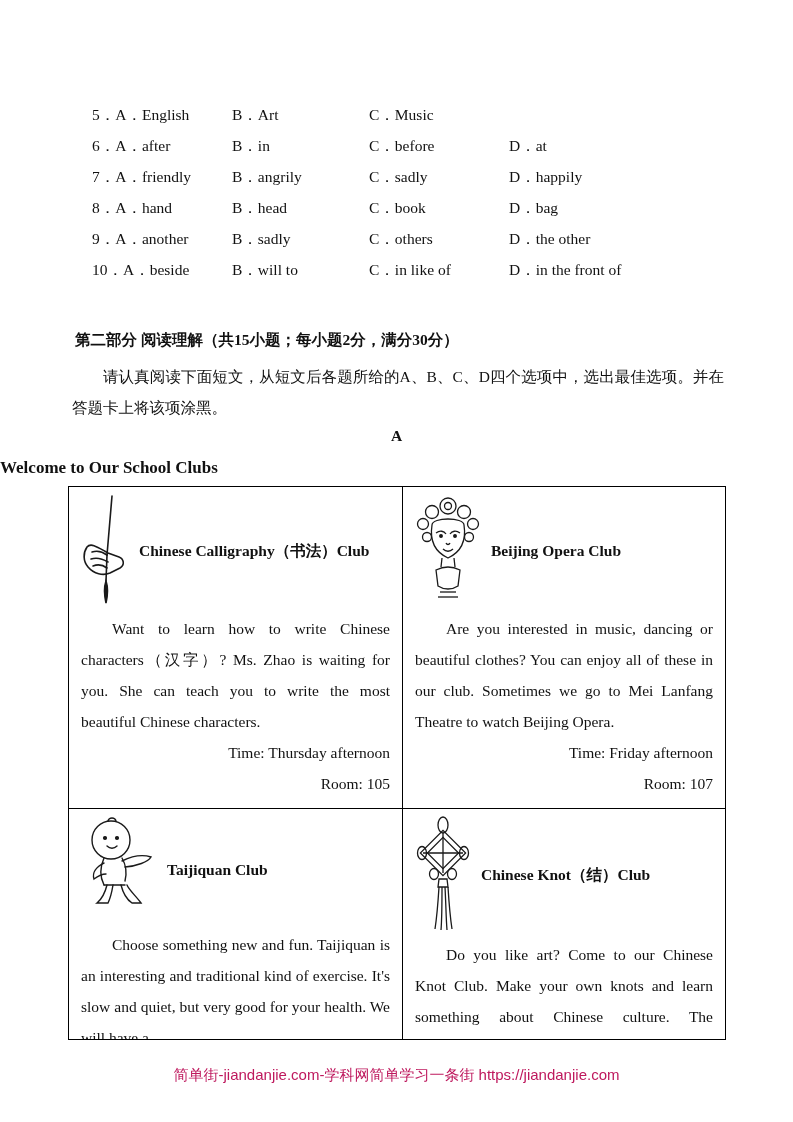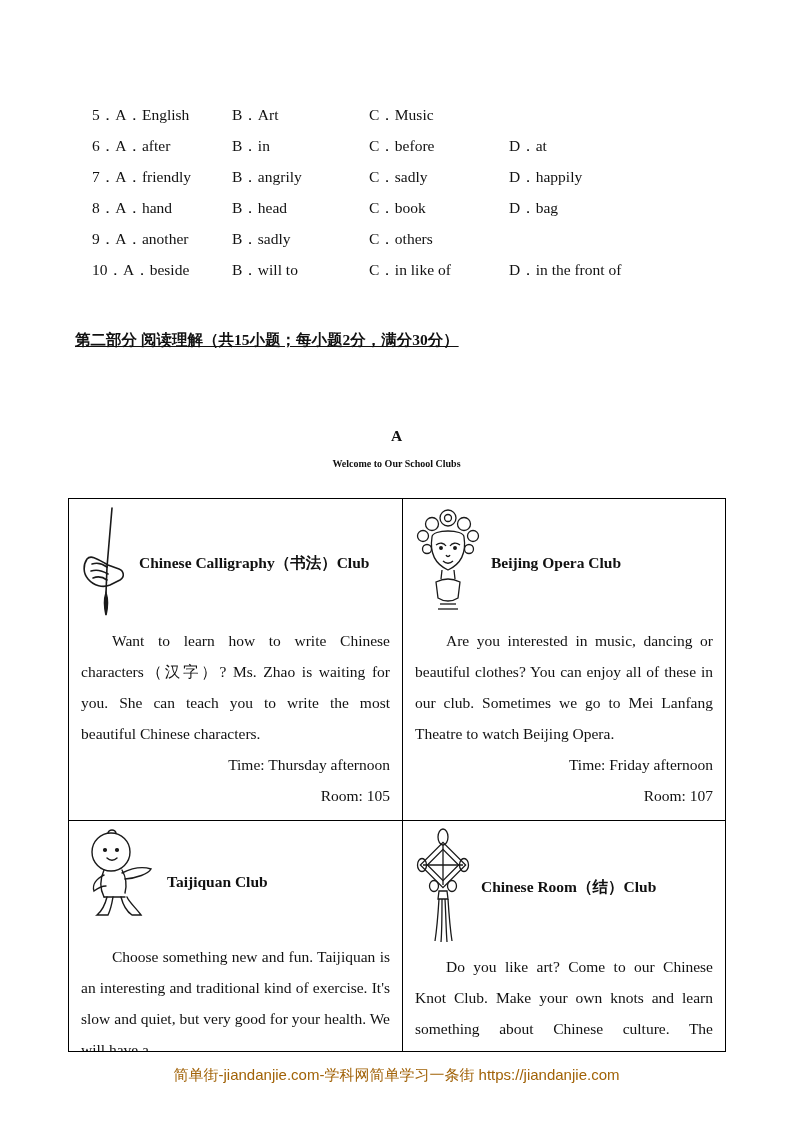--- a/index.html
+++ b/index.html
@@ -13,61 +13,60 @@
   
   .questions { position:absolute; left:75px; top:105px; width:660px;margin-left:17px; }
   .q-row { display:flex; align-items:baseline; height:31px; font-size:15.5px; }
   .q-c1 { width:140px; }
   .q-c2 { width:137px; }
   .q-c3 { width:140px; }
   .q-c4 { flex:1; }
 
   .section-heading {
     position:absolute; left:75px; top:330px;
-    font-size:15.5px; font-weight:bold;text-decoration:underline;
+    font-size:15.5px; font-weight:bold;
   }
   .instructions {
     position:absolute; left:72px; top:361px; width:652px;
     font-size:15.5px; line-height:31px; text-align:justify; text-indent:2em;
   }
   .passage-label {
     position:absolute; left:0; top:427px; width:100%;
     text-align:center; font-weight:bold; font-size:15.5px;
   }
   .passage-title {
     position:absolute; left:0; top:458px; width:100%;
-    text-align:center; font-weight:bold; font-size:10px;
+    font-weight:bold; font-size:17px;
   }
 
   
   .clubs-table {
     position:absolute; left:68px; top:486px; width:658px; height:554px;
     display:grid; grid-template-columns:334px 1fr; grid-template-rows:322px 1fr;
     border:1px solid #000;
-    margin-top:12px;
   }
   .club-cell {
     border-right:1px solid #000; border-bottom:1px solid #000;
     padding:6px 12px 0 12px; overflow:hidden;
   }
   .club-cell.col2 { border-right:none; }
   .club-cell.row2 { border-bottom:none; }
   .club-header { display:flex; align-items:center; gap:10px; }
   .illu { flex:0 0 auto; }
   .illu svg { display:block; }
   .club-title { font-weight:bold; font-size:15.5px; }
   .club-body {
     font-size:15.5px; line-height:31px; text-align:justify;
     text-indent:2em; margin-top:4px;
   }
   .club-meta { font-size:15.5px; line-height:31px; text-indent:2em;text-align:right; }
 
   .page-footer {
     position:absolute; left:0; top:1066px; width:100%;
-    text-align:center; color:#a16207; font-size:15px;
+    text-align:center; color:#be185d; font-size:15px;
     font-family:"Liberation Sans","DejaVu Sans",sans-serif;
   }
 </style>
 </head>
 <body>
 
 <div class="page">
 
   <div class="questions">
     <div class="q-row">
@@ -90,30 +89,32 @@
     <div class="q-row">
       <span class="q-c1"><span>8．</span><span>A．hand</span></span>
       <span class="q-c2">B．head</span>
       <span class="q-c3">C．book</span>
       <span class="q-c4">D．bag</span>
     </div>
     <div class="q-row">
       <span class="q-c1"><span>9．</span><span>A．another</span></span>
       <span class="q-c2">B．sadly</span>
       <span class="q-c3">C．others</span>
+      <span class="q-c4">D．the other</span>
     </div>
     <div class="q-row">
       <span class="q-c1"><span>10．</span><span>A．beside</span></span>
       <span class="q-c2">B．will to</span>
       <span class="q-c3">C．in like of</span>
       <span class="q-c4">D．in the front of</span>
     </div>
   </div>
 
   <div class="section-heading">第二部分 阅读理解（共15小题；每小题2分，满分30分）</div>
+  <div class="instructions">请认真阅读下面短文，从短文后各题所给的A、B、C、D四个选项中，选出最佳选项。并在答题卡上将该项涂黑。</div>
   <div class="passage-label">A</div>
   <div class="passage-title">Welcome to Our School Clubs</div>
 
   <div class="clubs-table">
 
     <div class="club-cell">
       <div class="club-header">
         <span class="illu">
           <svg width="48" height="116" viewBox="0 0 48 116">
             <g fill="none" stroke="#1a1a1a" stroke-width="1.6" stroke-linecap="round">
@@ -207,21 +208,21 @@
               <ellipse cx="19" cy="59" rx="4.5" ry="5.5"></ellipse>
               <ellipse cx="37" cy="59" rx="4.5" ry="5.5"></ellipse>
               <path d="M24 64 L32 64 L33 72 L23 72 Z"></path>
               <path d="M24 72 C23 88 22 101 20 114"></path>
               <path d="M27 72 C27 90 27 103 26 115"></path>
               <path d="M30 72 C31 90 31 103 32 115"></path>
               <path d="M33 72 C34 88 35 101 37 114"></path>
             </g>
           </svg>
         </span>
-        <span class="club-title">Chinese Room（结）Club</span>
+        <span class="club-title">Chinese Knot（结）Club</span>
       </div>
       <div class="club-body">Do you like art? Come to our Chinese Knot Club. Make your own knots and learn something about Chinese culture. The traditional red knots bring you</div>
     </div>
 
   </div>
 
   <div class="page-footer">简单街-jiandanjie.com-学科网简单学习一条街 https://jiandanjie.com</div>
 
 </div>
 

